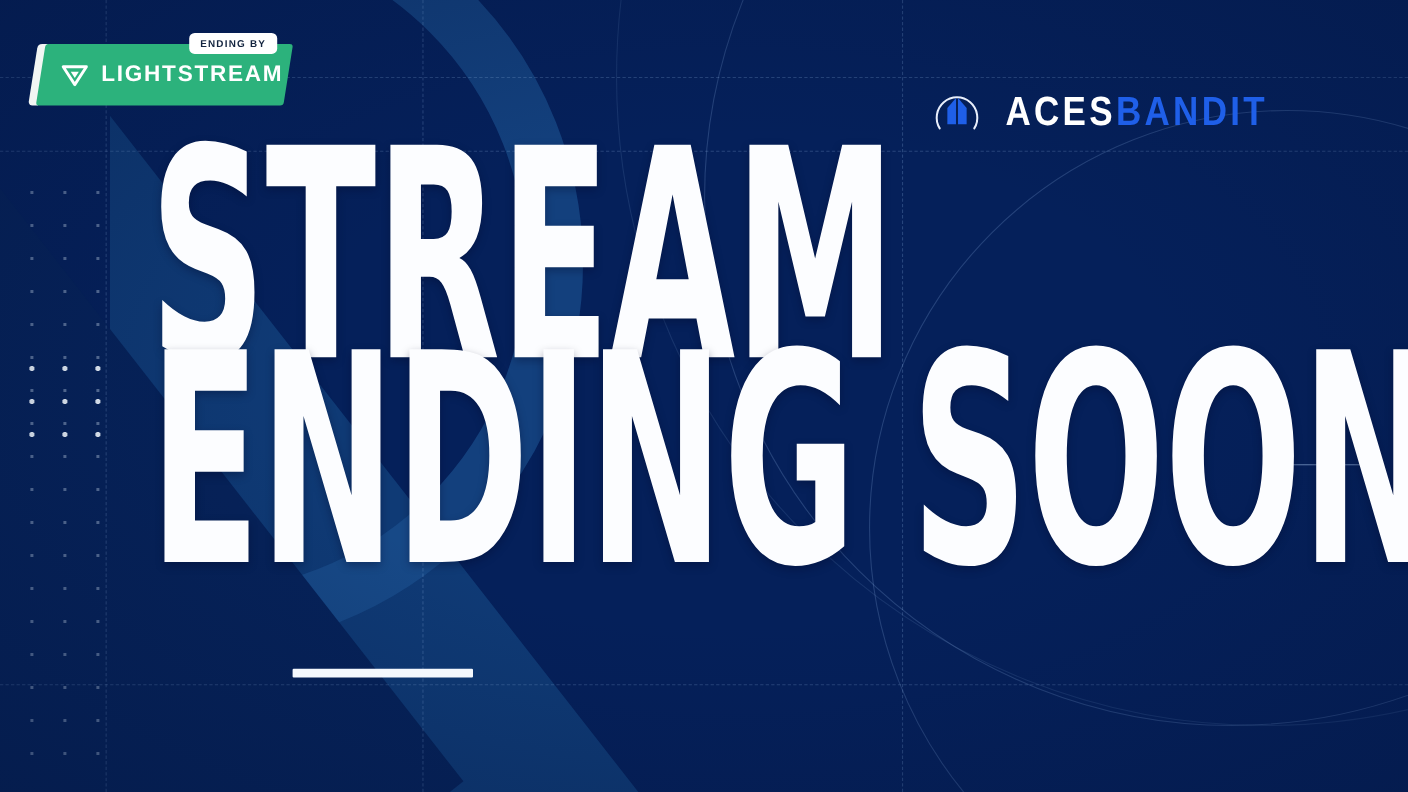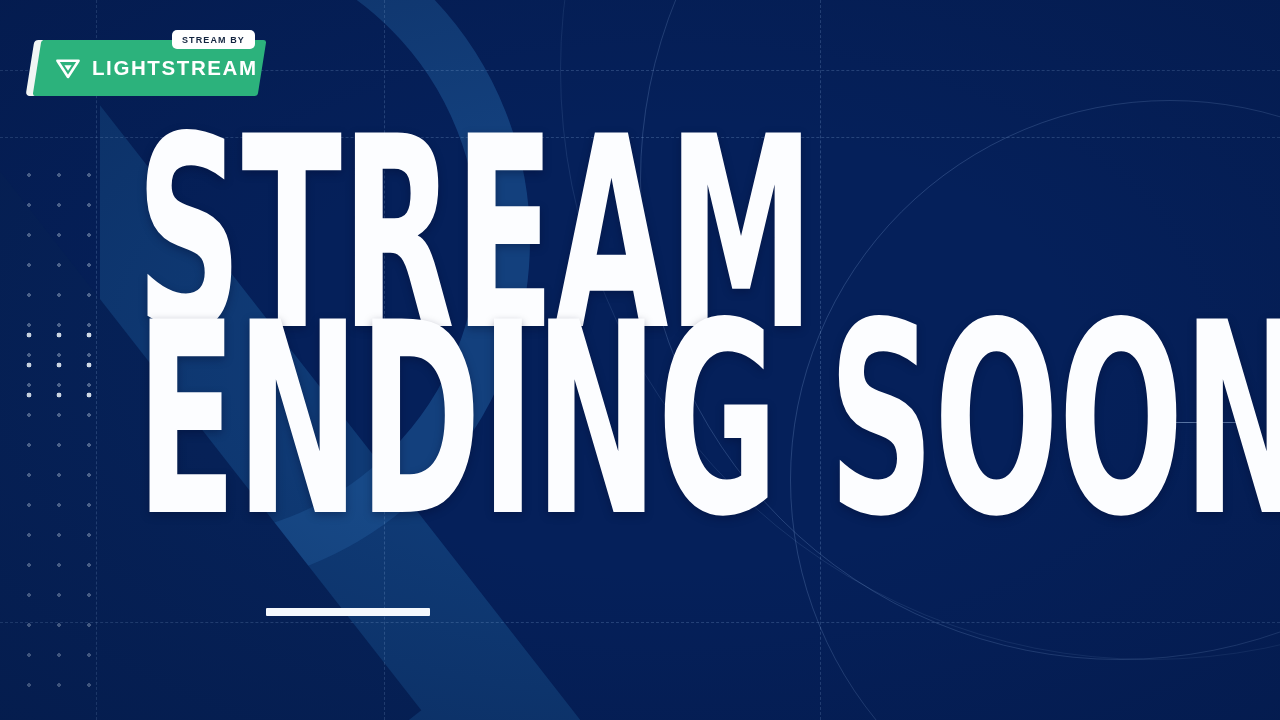--- a/index.html
+++ b/index.html
@@ -239,22 +239,32 @@
     <div class="body">
       <div class="inner">
         <svg id="ls-mark" viewBox="0 0 32 32">
           <path d="M3 7 H29 L16 27 Z" fill="none" stroke="#ffffff" stroke-width="3.2" stroke-linejoin="round"></path>
           <path d="M11.5 12.5 H20.5 L16 19.5 Z" fill="#ffffff"></path>
         </svg>
         <span id="ls-word">LIGHTSTREAM</span>
       </div>
     </div>
   </div>
-  <div id="powered-tag">STREAM BY</div>
-
+  <div id="powered-tag">ENDING BY</div>
+
+  <div id="brand">
+    <svg id="brand-emblem" viewBox="0 0 52 52">
+      <path d="M9 43 A20 20 0 1 1 43 43" fill="none" stroke="#e8eefb" stroke-width="2" stroke-linecap="round"></path>
+      <path d="M25 13 L25 39 L16.5 39 L16.5 23 Z" fill="#1f5fe8"></path>
+      <path d="M27 13 L27 39 L35.5 39 L35.5 23 Z" fill="#1f5fe8"></path>
+    </svg>
+    <div id="brand-text">
+      <span class="w">ACES</span><span class="b">BANDIT</span>
+    </div>
+  </div>
 
   <div id="headline">
     <div class="line" id="line1">STREAM</div>
     <div class="line" id="line2">ENDING SOON</div>
   </div>
 
   <div id="accent-bar"></div>
 
 </div>
 

